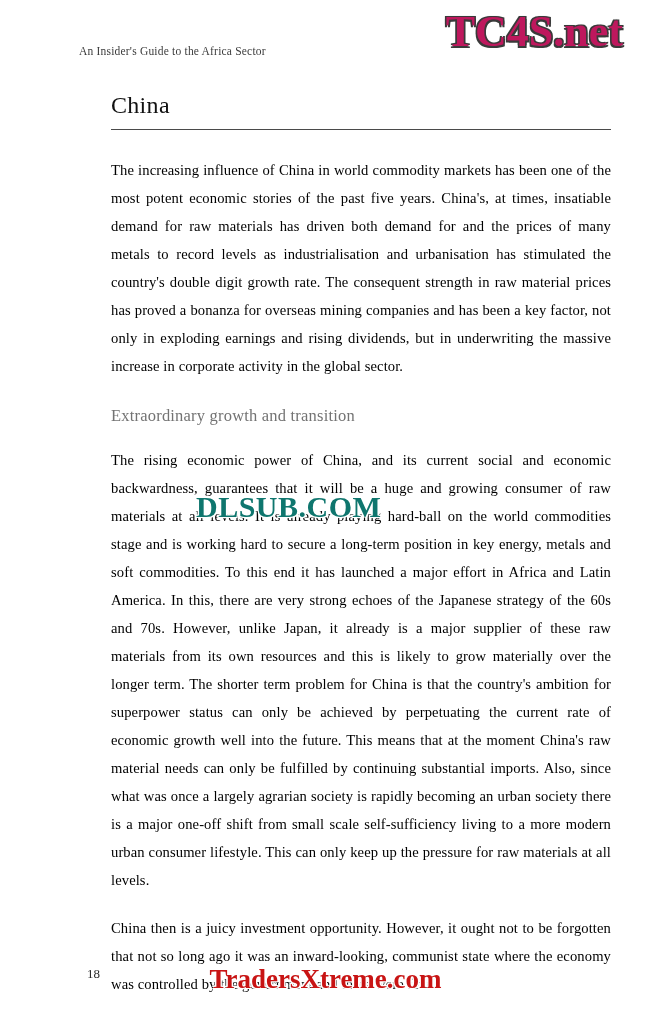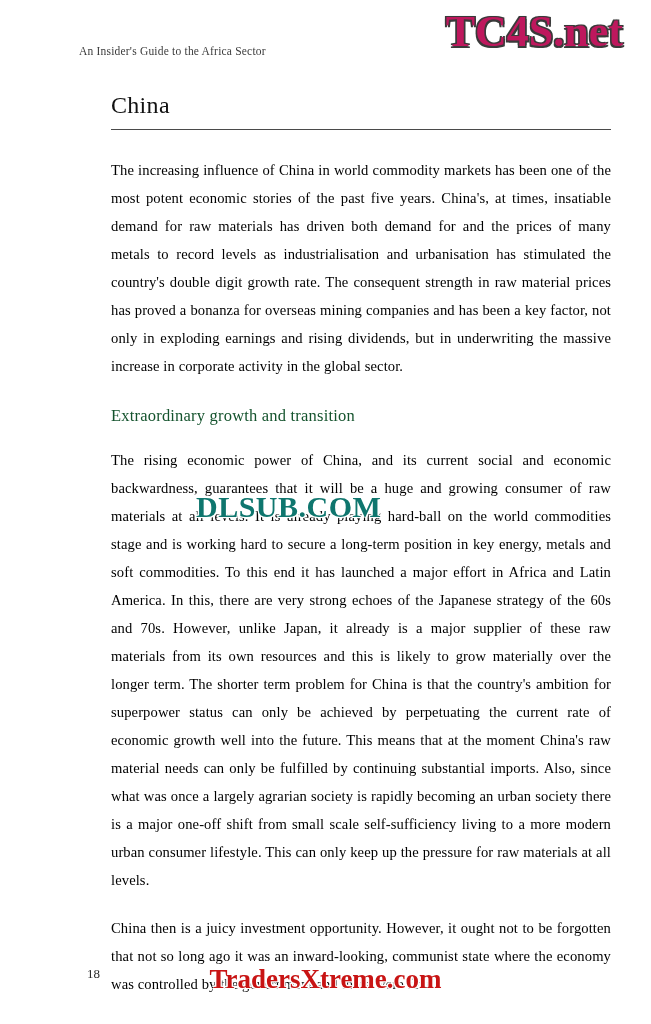--- a/index.html
+++ b/index.html
@@ -80,21 +80,21 @@
     text-align: justify;
     margin: 0 0 20px 0;
     color: #000000;
     letter-spacing: 0.1px;
   }
 
   h2.section-heading {
     font-family: "Liberation Serif", serif;
     font-size: 16.5px;
     font-weight: normal;
-    color: #14532d;
+    color: #737373;
     margin: 26px 0 20px 0;
     letter-spacing: 0.2px;
   }
 
   .page-number {
     position: absolute;
     left: 87px;
     top: 966px;
     font-family: "Liberation Serif", serif;
     font-size: 13px;

